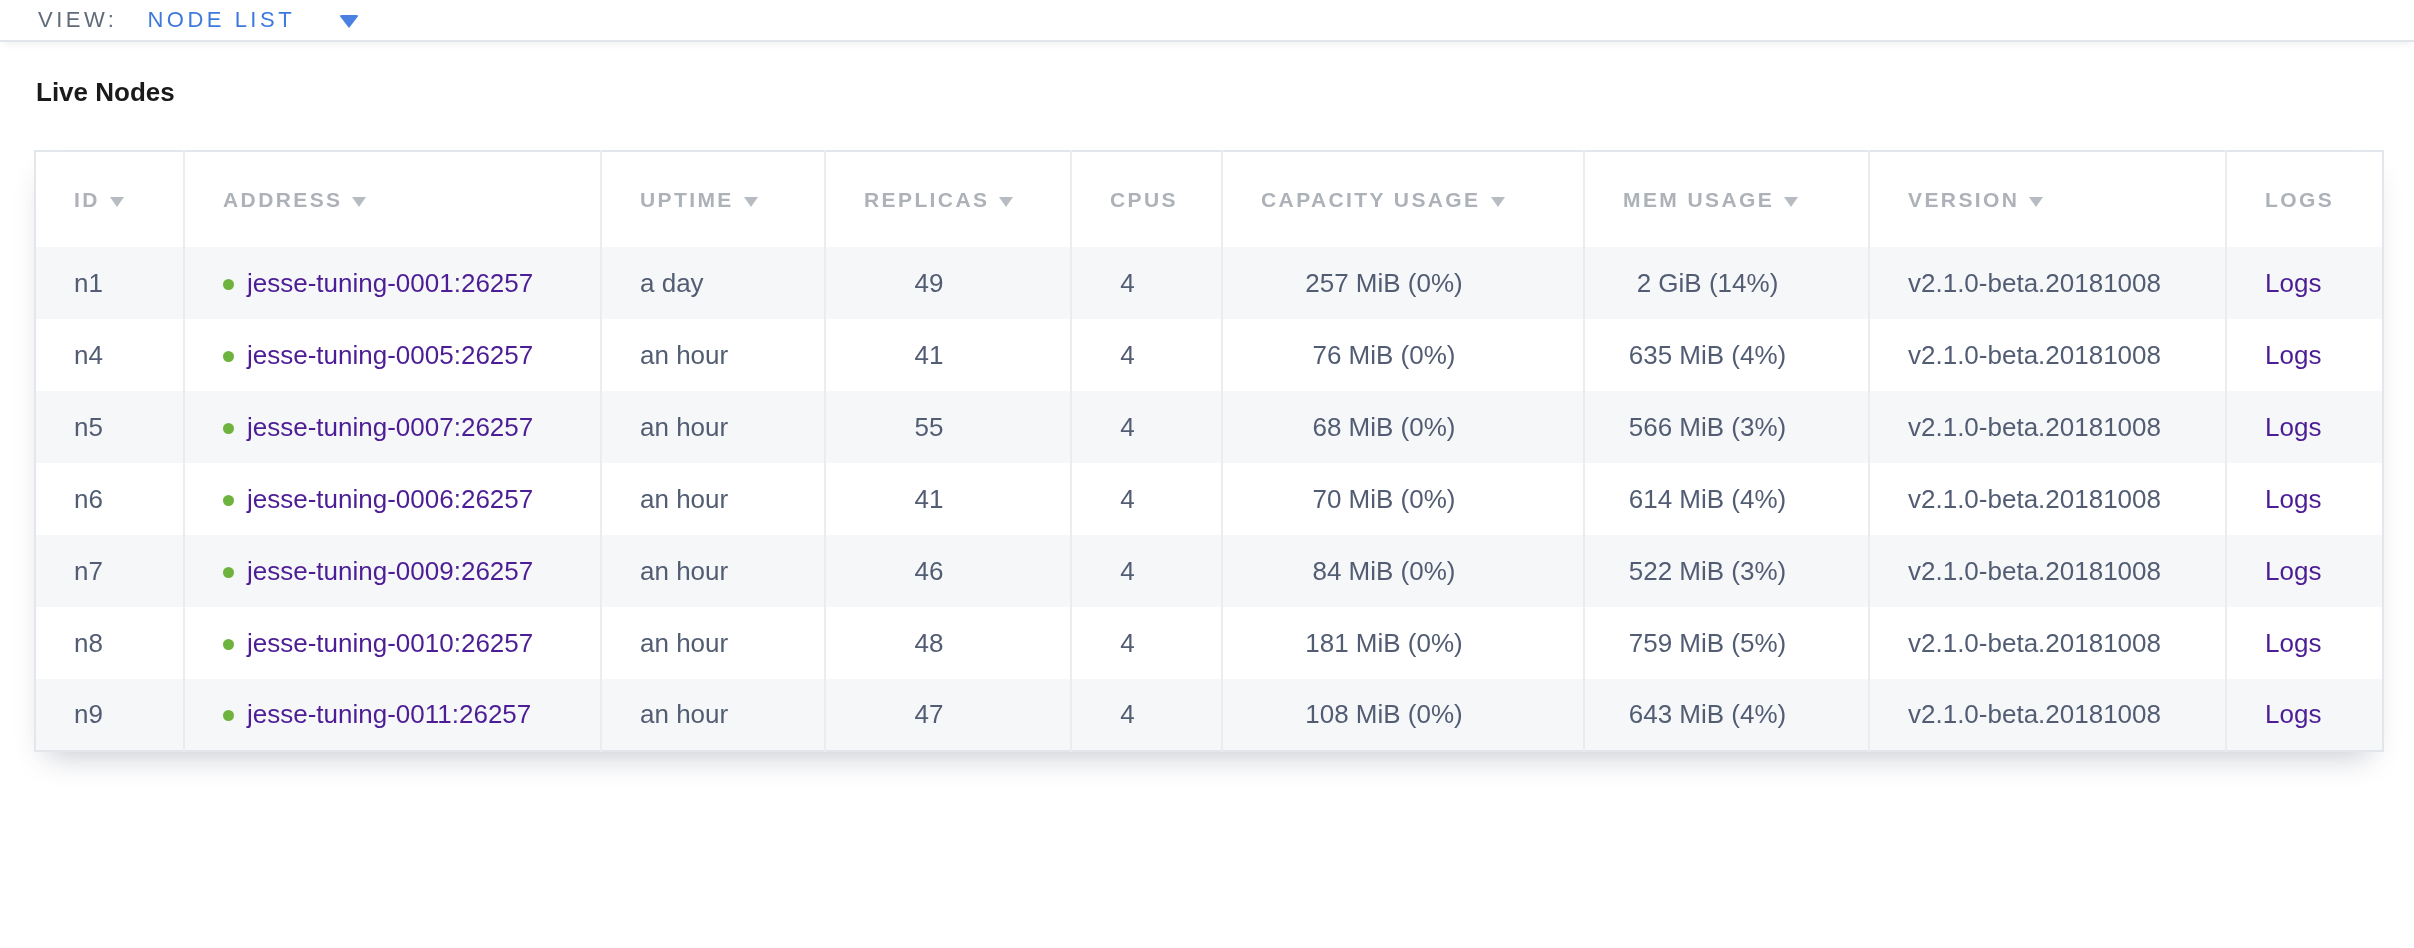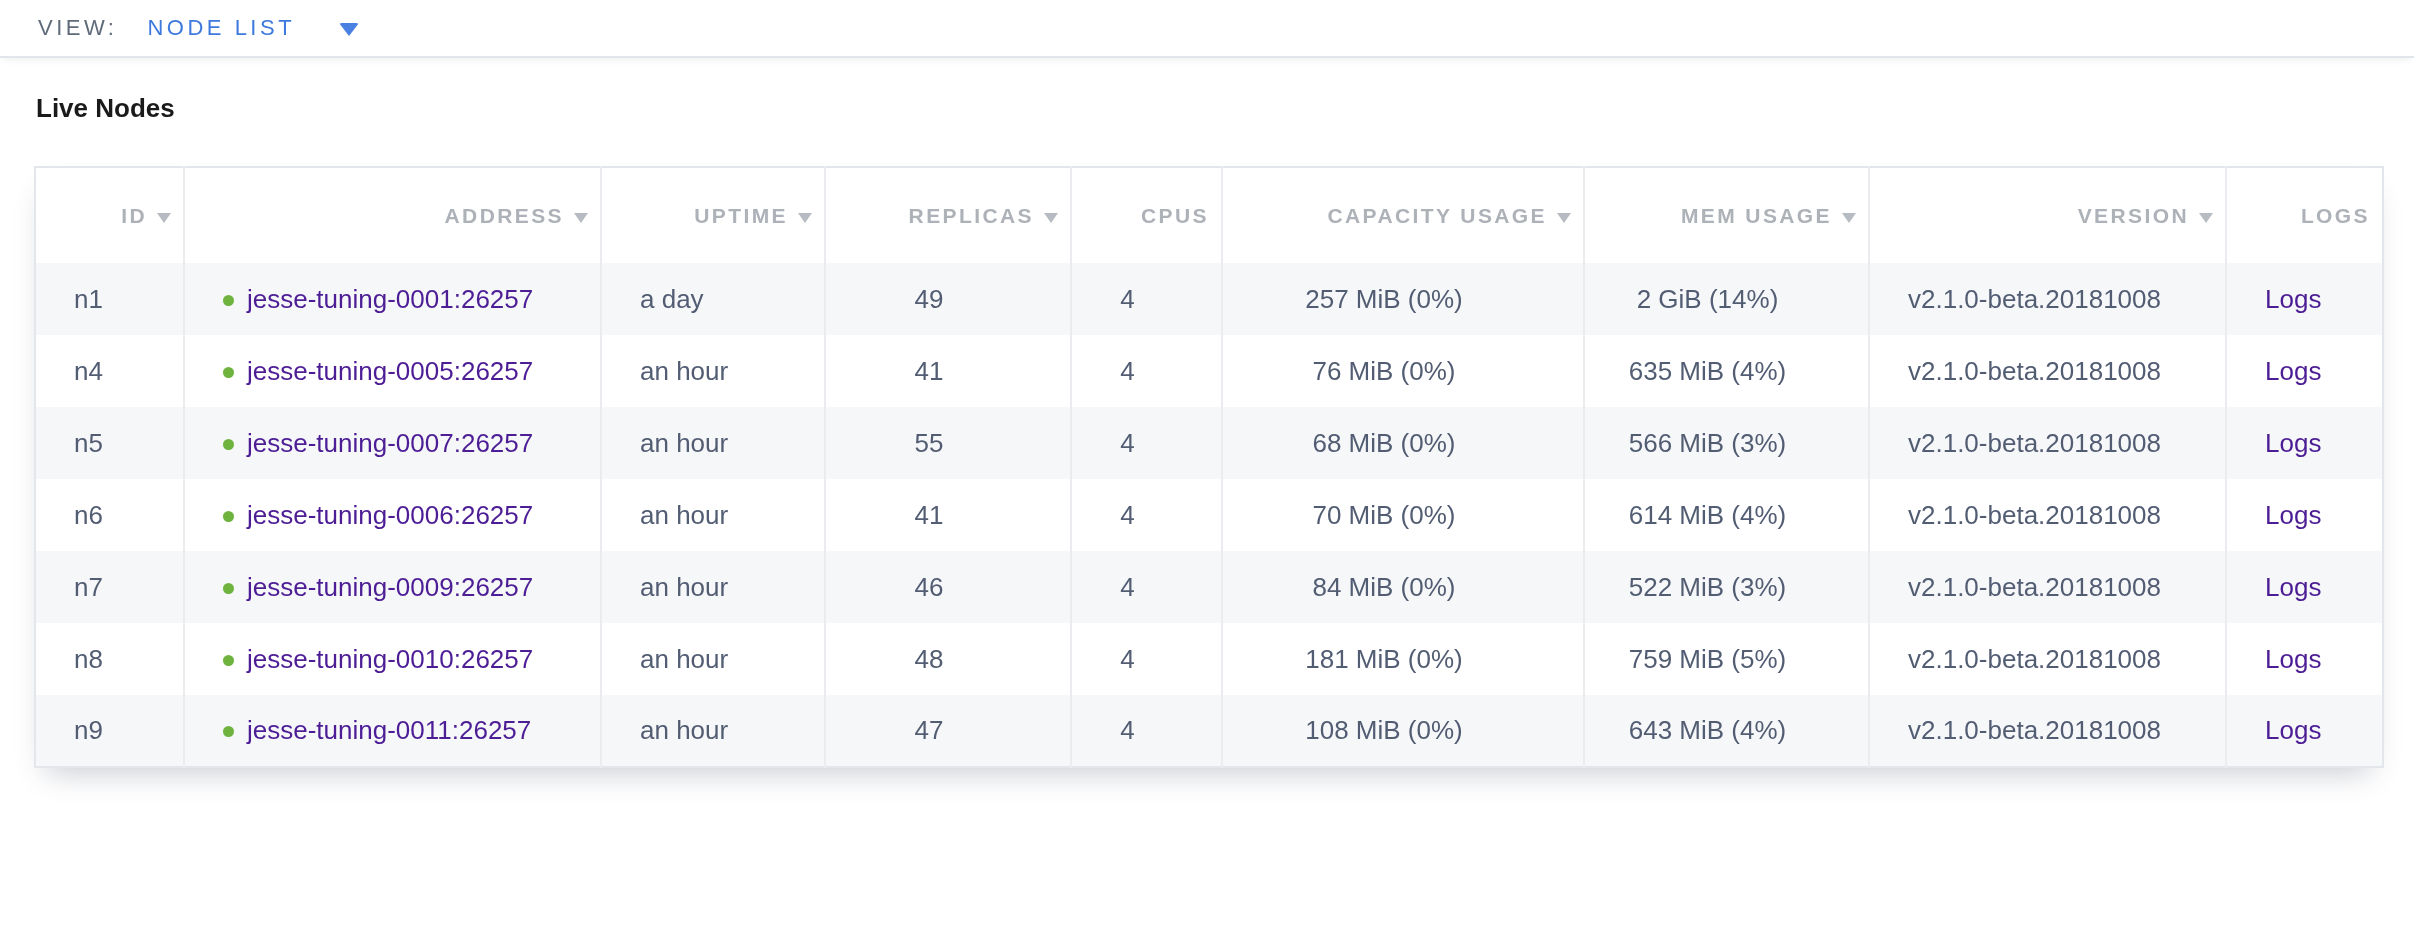--- a/index.html
+++ b/index.html
@@ -7,21 +7,21 @@
   body {
     width: 2414px; height: 948px;
     background: #ffffff;
     overflow: hidden;
     font-family: "Liberation Sans", "DejaVu Sans", sans-serif;
     color: #525d73;
   }
 
   
   .topbar {
-    height: 58px;
+    height: 42px;
     display: flex;
     align-items: center;
     padding-left: 38px;
     background: #fff;
     border-bottom: 2px solid #e2e5e9;
     box-shadow: 0 5px 7px -3px rgba(30,40,60,.07);
     position: relative;
     z-index: 2;
   }
   .view-label {
@@ -73,21 +73,21 @@
     border-collapse: collapse;
     background: #fff;
   }
   table.nodes, th, td { border: 0; }
   table.nodes { border: 2px solid #e3e6ea; }
   th, td { border-right: 2px solid #eaecef; }
   th:last-child, td:last-child { border-right: 0; }
 
   th {
     height: 96px;
-    text-align: right;
+    text-align: left;
     vertical-align: middle;
     padding: 0 12px 0 38px;
     font-size: 21px;
     font-weight: 700;
     letter-spacing: 2.4px;
     color: #adb1b8;
     white-space: nowrap;
   }
   td {
     height: 72px;

